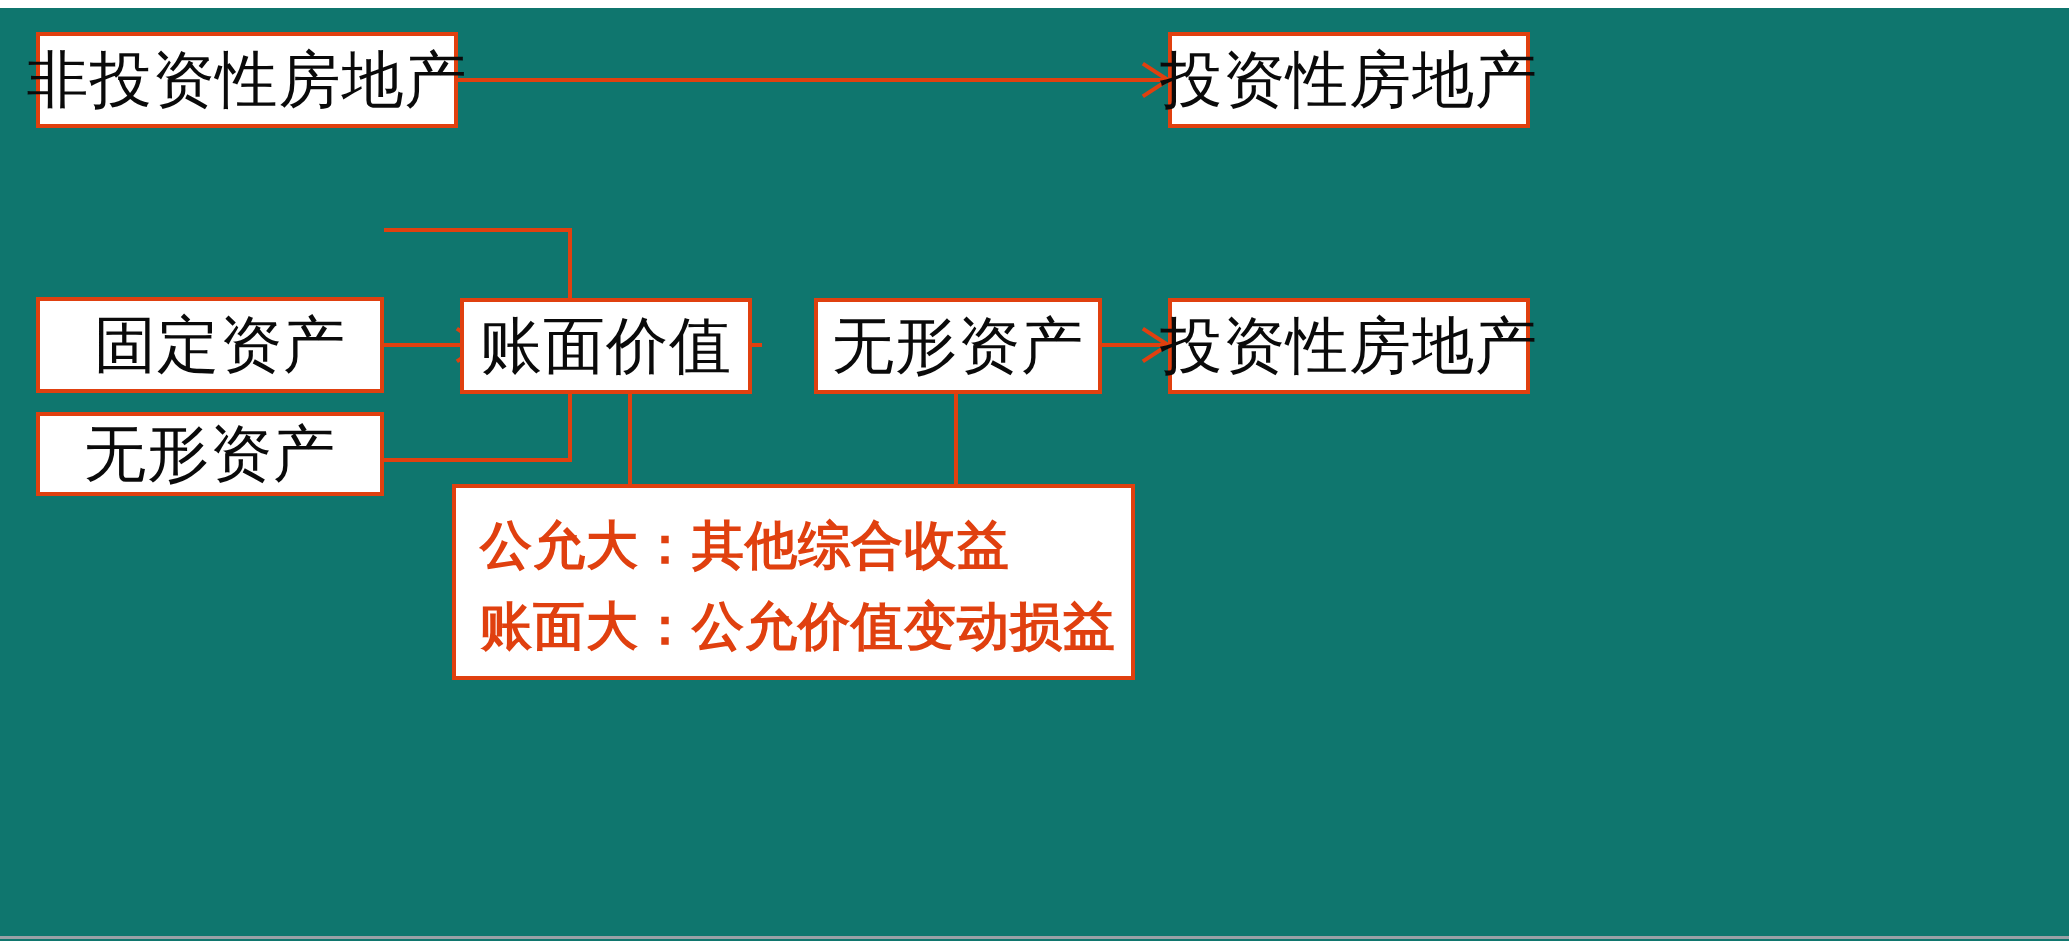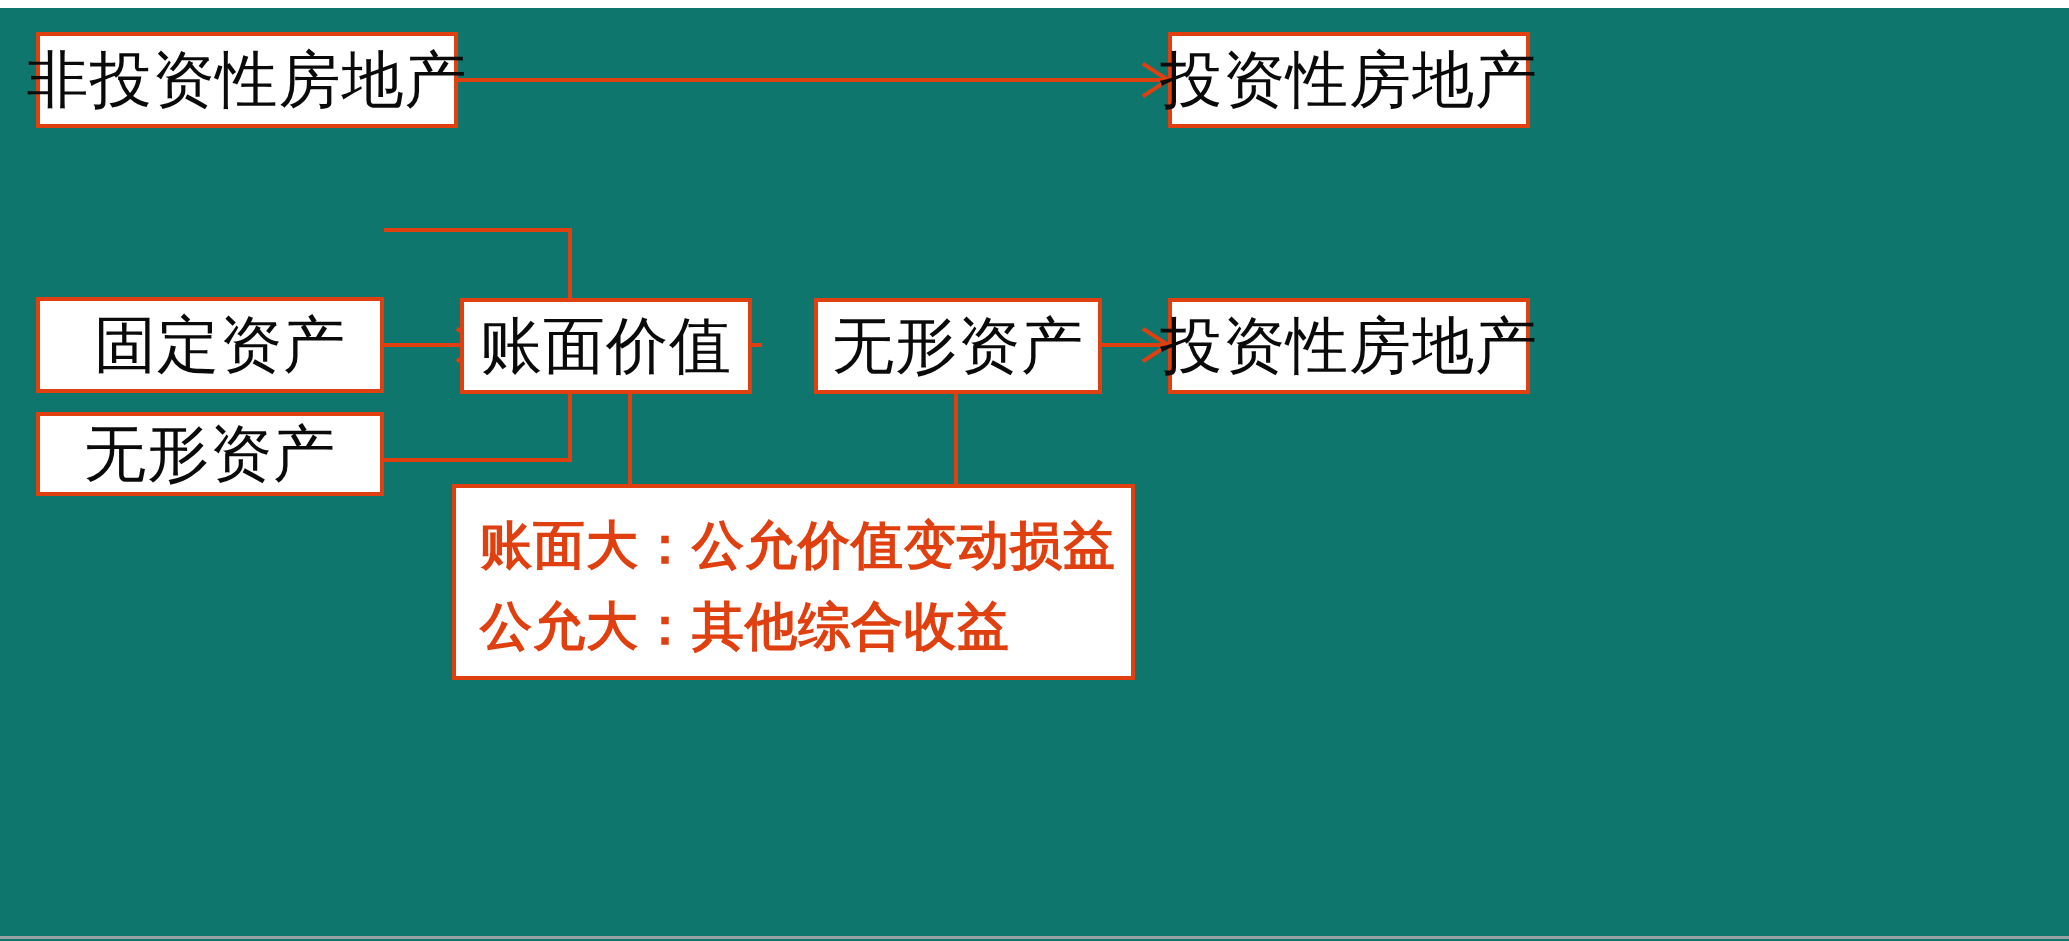--- a/index.html
+++ b/index.html
@@ -152,18 +152,18 @@
 
   <div class="hline" id="conn-fv-line"></div>
   <div class="arrowhead" id="conn-fv-arrow">
     <i class="up"></i>
       <i class="down"></i>
   </div>
 
   <div class="box" id="box-invest-re-mid">投资性房地产</div>
 
   <div class="box" id="box-note">
+    <div class="note-line">公允大：其他综合收益</div>
     <div class="note-line">账面大：公允价值变动损益</div>
-    <div class="note-line">公允大：其他综合收益</div>
   </div>
 
   <div id="page-rule"></div>
 </div>
 
 </body></html>

